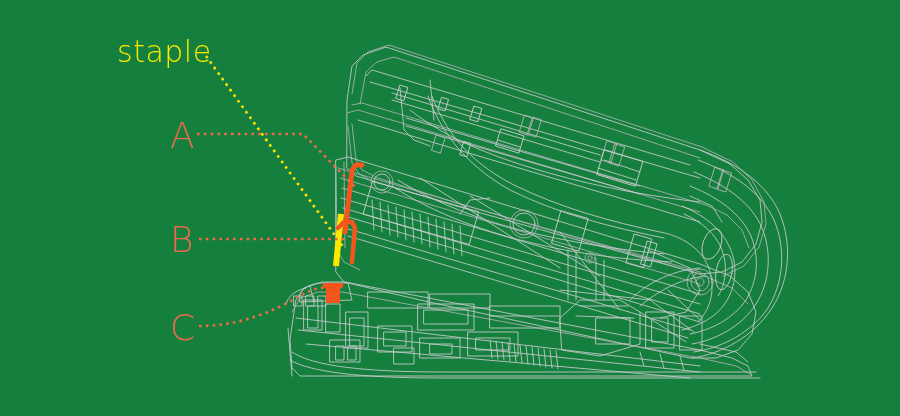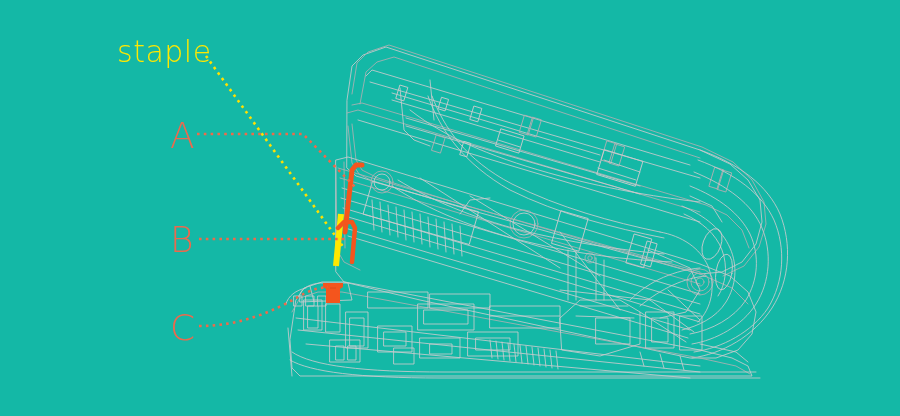--- a/index.html
+++ b/index.html
@@ -10,21 +10,21 @@
     width: 900px;
     height: 416px;
     background: #f5f5f4;
     font-family: "Liberation Sans", sans-serif;
     overflow: hidden;
   }
   #stage {
     position: relative;
     width: 900px;
     height: 416px;
-    background: #14b8a6;
+    background: #15803d;
   }
   #stage svg {
     position: absolute;
     top: 0;
     left: 0;
     width: 900px;
     height: 416px;
   }
   .label-text {
     font-family: "DejaVu Sans", sans-serif;

